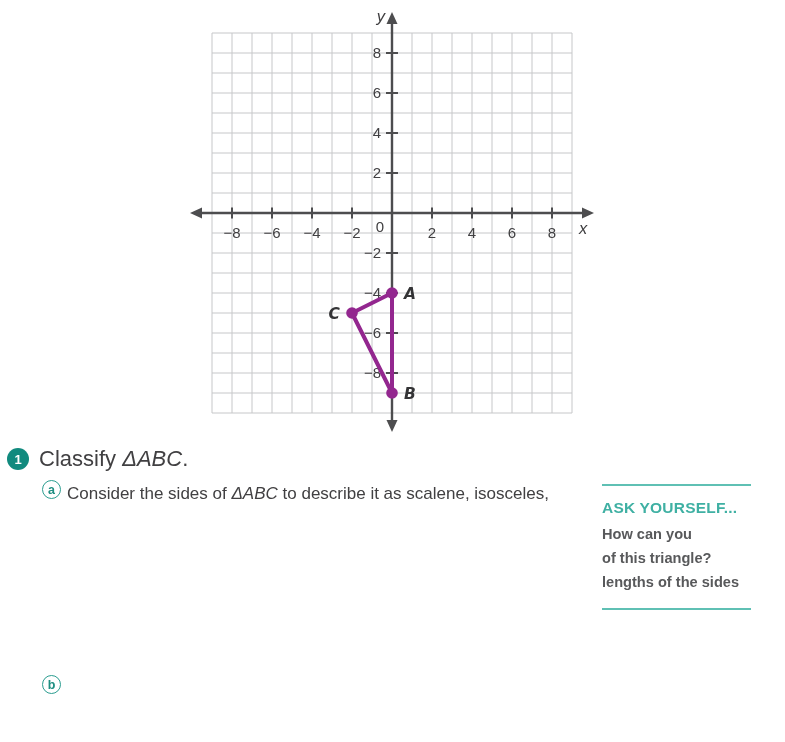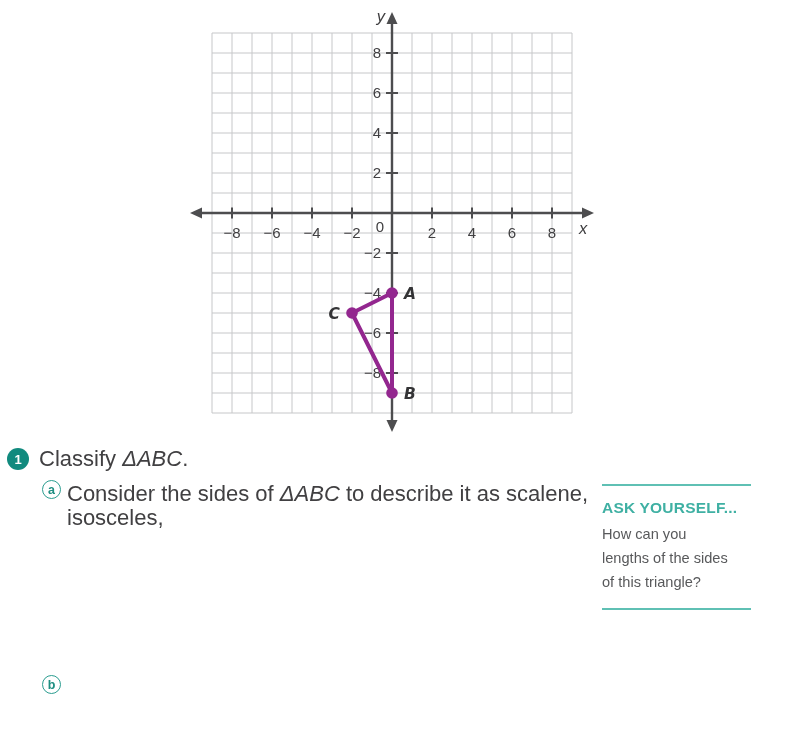--- a/index.html
+++ b/index.html
@@ -17,31 +17,31 @@
   }
   .title-text{font-size:22px;color:#414042;}
   .math{font-style:italic;}
   .part-circle{
     position:absolute;width:19px;height:19px;border:1.6px solid #2b9d90;border-radius:50%;
     color:#1f8f82;font-size:12.5px;font-weight:700;box-sizing:border-box;
     display:flex;align-items:center;justify-content:center;background:#fff;
   }
   #circle-a{left:42px;top:480px;}
   #circle-b{left:42px;top:675px;}
-  .part-text{position:absolute;font-size:22px;color:#414042;}
+  .part-text{position:absolute;font-size:17px;color:#414042;}
   #part-a-text{left:67px;top:482px;line-height:23.5px;width:545px;}
   #part-b-text{left:67px;top:675px;line-height:26px;width:700px;}
   .directive{font-weight:700;color:#155e7d;}
   .aside-box{
     position:absolute;left:602px;top:484px;width:149px;
     border-top:2px solid #5fc0b4;border-bottom:2px solid #5fc0b4;
     padding:13px 0 14px 0;box-sizing:content-box;
   }
   .aside-title{font-size:15.5px;font-weight:700;color:#3fb0a3;letter-spacing:.2px;margin-bottom:6px;}
-  .aside-line{font-size:14.6px;color:#58595b;line-height:23.8px;}
+  .aside-line{font-size:14.6px;color:#58595b;line-height:23.8px;font-weight:bold;}
 </style>
 </head>
 <body>
 
 <svg id="graph-svg" width="785" height="442">
     <line x1="212" y1="33" x2="212" y2="413" stroke="#c6c7c9" stroke-width="1"></line>
     <line x1="232" y1="33" x2="232" y2="413" stroke="#c6c7c9" stroke-width="1"></line>
     <line x1="252" y1="33" x2="252" y2="413" stroke="#c6c7c9" stroke-width="1"></line>
     <line x1="272" y1="33" x2="272" y2="413" stroke="#c6c7c9" stroke-width="1"></line>
     <line x1="292" y1="33" x2="292" y2="413" stroke="#c6c7c9" stroke-width="1"></line>
@@ -135,19 +135,19 @@
 </div>
 
 <span class="part-circle" id="circle-a">a</span>
 <div class="part-text" id="part-a-text">
   <div><span>Consider the sides of </span><span class="math">ΔABC</span><span> to describe it as scalene, isosceles,</span></div>
 </div>
 
 <div class="aside-box">
   <div class="aside-title">ASK YOURSELF...</div>
   <div class="aside-line">How can you</div>
+  <div class="aside-line">of this triangle?</div>
   <div class="aside-line">lengths of the sides</div>
-  <div class="aside-line">of this triangle?</div>
 </div>
 
 <span class="part-circle" id="circle-b">b</span>
 <div class="part-text" id="part-b-text">
 </div>
 
 </body></html>

